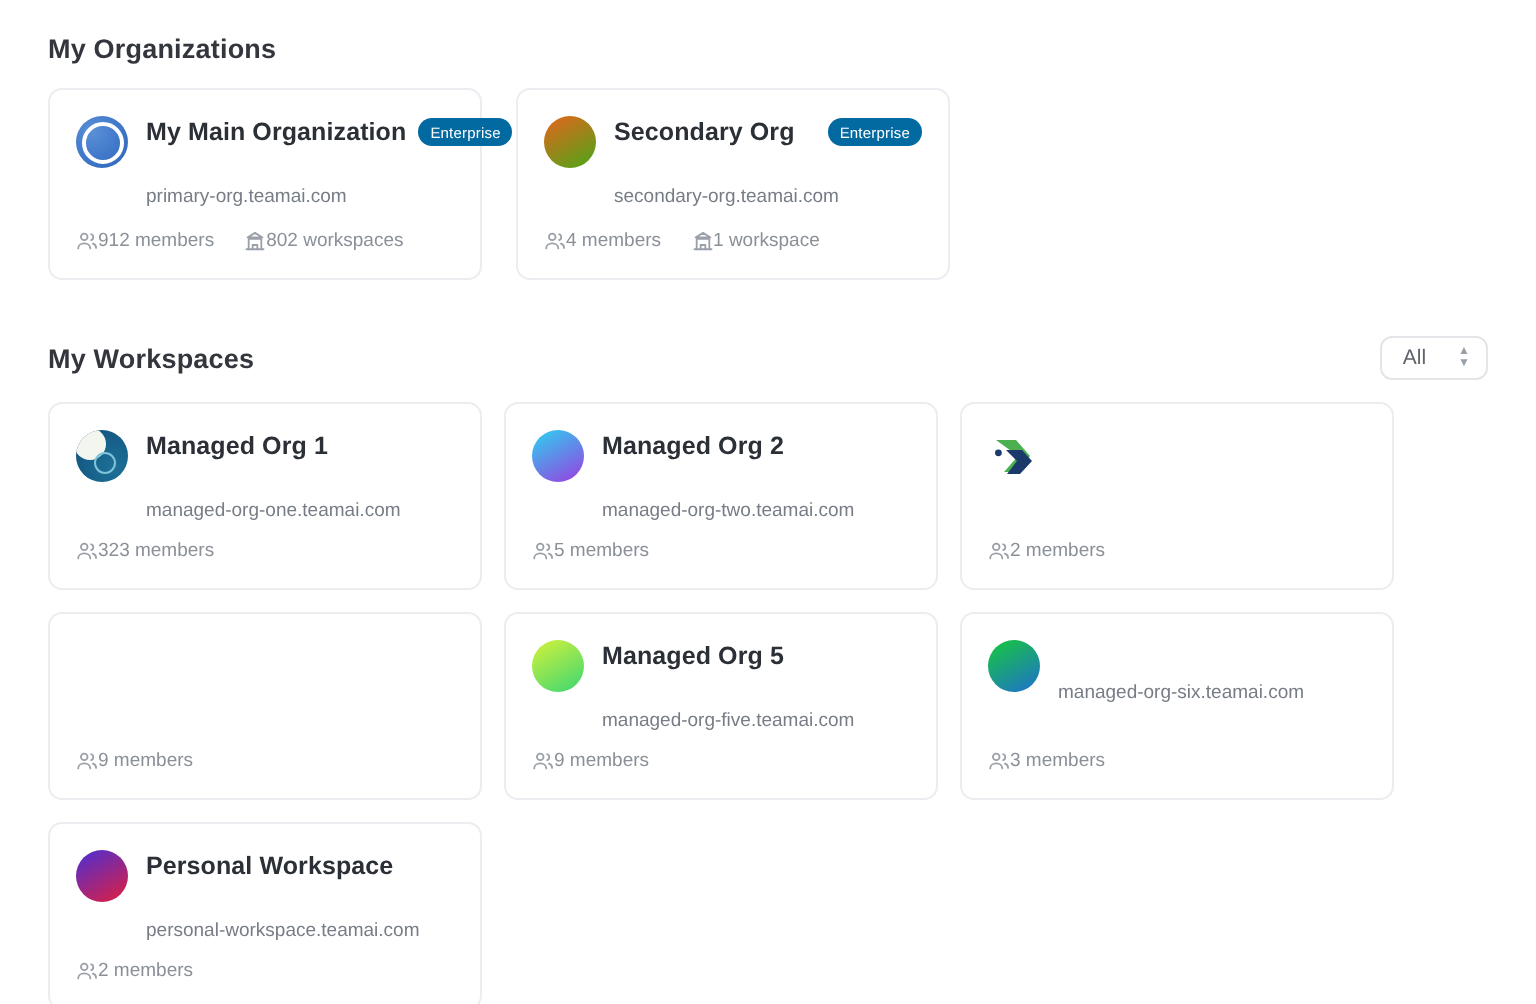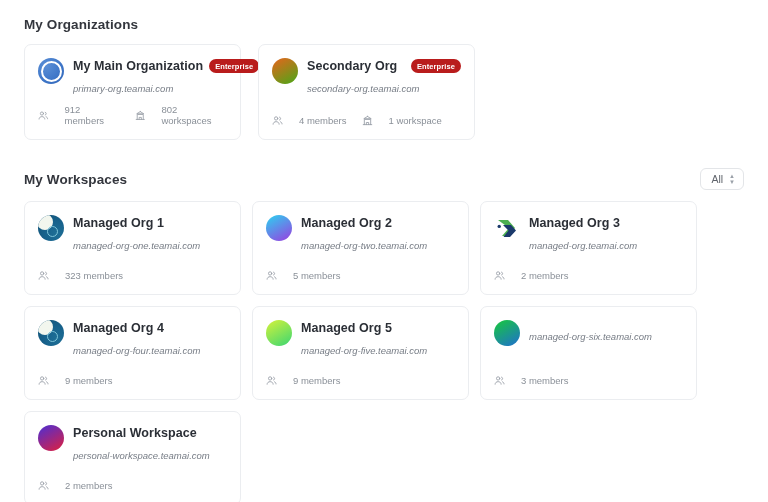--- a/index.html
+++ b/index.html
@@ -16,21 +16,21 @@
     height: 28px;
   }
   .section-title {
     font-size: 13.5px; color: #33363d; font-weight: 700;
     letter-spacing: .1px;
   }
   .section-head.ws { margin-top: 25px; }
 
   
   .filter {
-    display: inline-flex; align-items: center; gap: 6px;
+    display: inline-flex; align-items: center; gap: 16px;
     border: 1px solid #e3e5e8; border-radius: 6px;
     background: #fff; padding: 3px 8px 3px 10px;
     height: 22px;
   }
   .filter-label { font-size: 10.5px; color: #5f636b; }
   .chev { display: flex; flex-direction: column; gap: 1px; line-height: 0; }
   .chev span { font-size: 6px; color: #9aa0a8; line-height: 5px; }
 
   
   .grid-orgs {
@@ -91,36 +91,36 @@
     border: 1.6px solid #7fc4d8;
   }
 
   .card-text { flex: 1; min-width: 0; padding-top: 1px; }
   .title-line { display: flex; align-items: center; gap: 6px; }
   .card-name {
     font-size: 12.5px; font-weight: 700; color: #2b2f36;
     white-space: nowrap; letter-spacing: .05px;
   }
   .badge {
-    background: #b91c1c; color: #fff;
-    font-size: 7.5px; font-weight: 700;
+    background: #0369a1; color: #fff;
+    font-size: 7.5px; font-weight: 400;
     border-radius: 9px; padding: 2.5px 6px;
     letter-spacing: .1px; white-space: nowrap;
   }
   .badge-right { margin-left: auto; }
   .card-domain {
-    font-size: 9.5px; color: #777d86; margin-top: 10px;
-    white-space: nowrap; overflow: hidden; text-overflow: ellipsis; font-style: italic;
+    font-size: 9.5px; color: #777d86; margin-top: 20px;
+    white-space: nowrap; overflow: hidden; text-overflow: ellipsis;
   }
 
   .card-foot {
     margin-top: auto; display: flex; align-items: center; gap: 15px;
     padding-bottom: 13px;
   }
-  .stat { display: flex; align-items: center; gap: 16px; }
+  .stat { display: flex; align-items: center; gap: 0; }
   .stat-text { font-size: 9.5px; color: #8a9098; }
   .ico { width: 11px; height: 11px; display: block; color: #9aa0a8; }
 </style>
 </head>
 <body>
 
 <div class="page">
 
   <div class="section-head">
     <div class="section-title">My Organizations</div>
@@ -253,51 +253,34 @@
     </div>
       </div>
       <div class="card ws">
     <div class="card-top">
       <div class="logo">
       <svg viewBox="0 0 26 26" width="26" height="26">
         <path d="M4 5 L14 5 L21 13 L14 21 L8 21 L15 13 Z" fill="#4caf50"></path>
         <path d="M9 10 L17 10 L22 15.5 L16 22 L9.5 22 L14.5 15.5 Z" fill="#1b3a6b"></path>
         <circle cx="5.2" cy="11.4" r="1.7" fill="#1b3a6b"></circle>
       </svg></div>
-      <div class="card-text">
-        <div class="title-line">
-      <span class="card-name">Managed Org 3</span>
-
-    </div>
-        <div class="card-domain">managed-org.teamai.com</div>
-      </div>
     </div>
     <div class="card-foot">
       <div class="stat">
       <svg class="ico" viewBox="0 0 16 16" fill="none" stroke="currentColor" stroke-width="1.3" stroke-linecap="round" stroke-linejoin="round">
     <circle cx="6" cy="5" r="2.4"></circle>
     <path d="M1.6 13.4c0-2.3 2-3.7 4.4-3.7s4.4 1.4 4.4 3.7"></path>
     <path d="M11 3.1a2.2 2.2 0 0 1 0 4.2"></path>
     <path d="M12.3 9.9c1.4.4 2.3 1.5 2.3 3.1"></path>
   </svg>
       <span class="stat-text">2 members</span>
     </div>
     </div>
       </div>
       <div class="card ws">
-    <div class="card-top">
-      <div class="logo logo-swirl"></div>
-      <div class="card-text">
-        <div class="title-line">
-      <span class="card-name">Managed Org 4</span>
-
-    </div>
-        <div class="card-domain">managed-org-four.teamai.com</div>
-      </div>
-    </div>
     <div class="card-foot">
       <div class="stat">
       <svg class="ico" viewBox="0 0 16 16" fill="none" stroke="currentColor" stroke-width="1.3" stroke-linecap="round" stroke-linejoin="round">
     <circle cx="6" cy="5" r="2.4"></circle>
     <path d="M1.6 13.4c0-2.3 2-3.7 4.4-3.7s4.4 1.4 4.4 3.7"></path>
     <path d="M11 3.1a2.2 2.2 0 0 1 0 4.2"></path>
     <path d="M12.3 9.9c1.4.4 2.3 1.5 2.3 3.1"></path>
   </svg>
       <span class="stat-text">9 members</span>
     </div>

